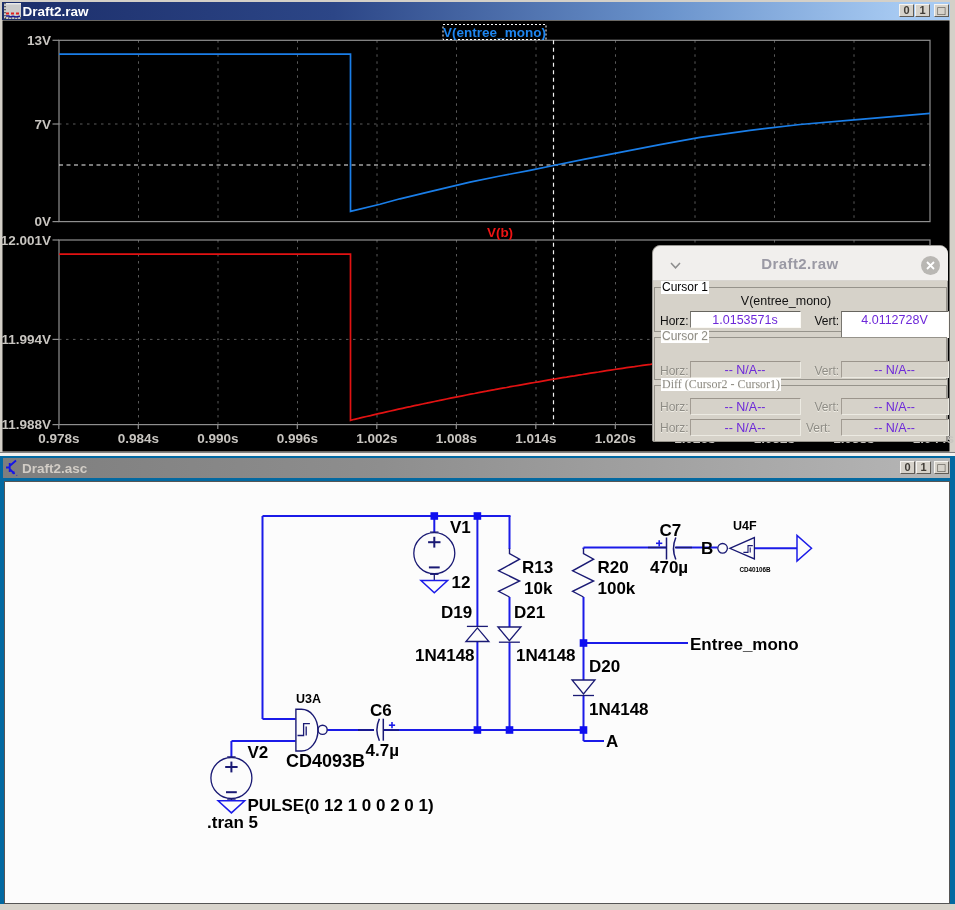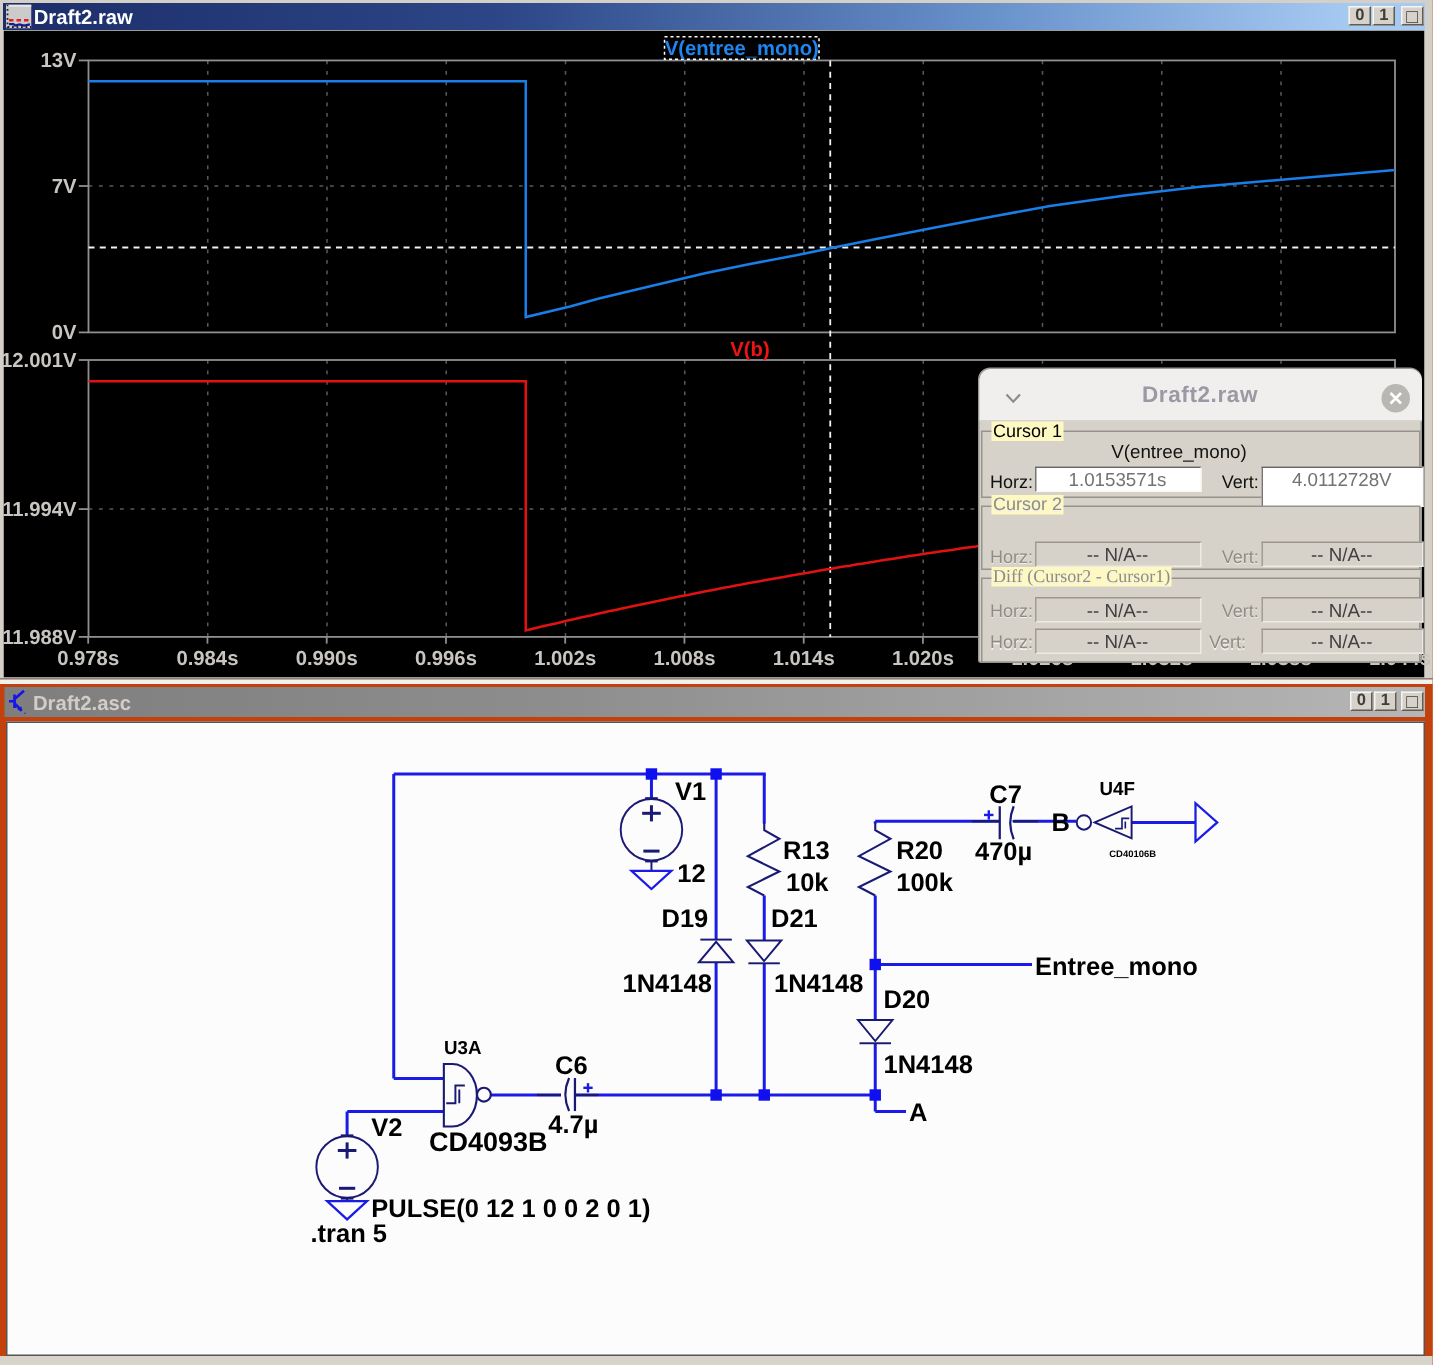--- a/index.html
+++ b/index.html
@@ -2,29 +2,29 @@
 <html><head><meta charset="utf-8"><style>
 * { margin:0; padding:0; box-sizing:border-box; }
 body { width:955px; height:910px; position:relative; background:#d4d0c8;
   font-family:"Liberation Sans", sans-serif; overflow:hidden; }
 .win { position:absolute; }
 .tbtn { position:absolute; width:15px; height:13px; background:#d6d2ca;
   border-top:1px solid #f6f4f0; border-left:1px solid #f6f4f0;
   border-right:1px solid #5f5b55; border-bottom:1px solid #5f5b55;
   color:#403c36; font-size:11px; font-weight:bold; text-align:center; line-height:11px; }
 .gb { position:absolute; border:1px solid #96938b; }
-.gbl { position:absolute; top:-7px; left:6px; background:#fef9c3; padding:0 1px;
+.gbl { position:absolute; top:-7px; left:6px; background:#ffffff; padding:0 1px;
   font-size:12px; line-height:13px; }
 .fld { position:absolute; background:#fff; border-top:1.5px solid #67655f;
   border-left:1.5px solid #787670; border-bottom:1.5px solid #fbf9f4;
-  border-right:1.5px solid #fbf9f4; font-size:12.5px; color:#737373;
+  border-right:1.5px solid #fbf9f4; font-size:12.5px; color:#6d28d9;
   text-align:center; line-height:16px; }
 .fldd { position:absolute; background:#d6d2c9; border-top:1.5px solid #9b958c;
   border-left:1.5px solid #a29c93; border-bottom:1.5px solid #eceae2;
-  border-right:1.5px solid #eceae2; font-size:12.5px; color:#404040;
+  border-right:1.5px solid #eceae2; font-size:12.5px; color:#6d28d9;
   text-align:center; line-height:16px; }
 .lab { position:absolute; font-size:12px; color:#111; }
 .labd { position:absolute; font-size:12px; color:#8e8c85; text-shadow:0 1px 0 #f2f0e8;text-align:center; }
 </style></head><body>
 
 <div class="win" style="left:0;top:0;width:955px;height:452px;background:#d4d0c8;">
  <div style="position:absolute;left:2px;top:2px;width:948px;height:18px;
    background:linear-gradient(90deg,#1c2e6a 0%,#2c4687 35%,#6a93cc 70%,#a7caf2 95%,#a7caf2 100%);"></div>
  <svg style="position:absolute;left:3.5px;top:3px" width="17" height="16" viewBox="0 0 17 16">
    <rect x="0" y="0" width="17" height="16" fill="#cbcbcb"></rect>
@@ -103,21 +103,21 @@
 <line x1="59.0" y1="165" x2="930.0" y2="165" stroke="#f2f2f2" stroke-width="1.2" stroke-dasharray="4,3.5"></line>
 <line x1="553.5" y1="40.3" x2="553.5" y2="424.6" stroke="#f2f2f2" stroke-width="1.2" stroke-dasharray="4,3.5"></line>
 <polyline points="59.0,54.2 350.5,54.2 350.5,211.4 380.0,204.3 400.0,198.8 430.0,191.7 470.0,182.1 500.0,176.0 530.0,170.4 553.5,165.5 585.0,159.2 620.0,152.3 660.0,144.7 700.0,137.3 750.0,130.3 800.0,124.5 860.0,119.3 930.0,113.4" fill="none" stroke="#1a7ee8" stroke-width="1.7"></polyline>
 <polyline points="59.0,254.2 350.5,254.2 350.5,420.3 354.5,419.3 358.5,418.4 362.5,417.4 366.5,416.5 370.5,415.6 374.5,414.6 378.5,413.7 382.5,412.8 386.5,411.9 390.5,411.0 394.5,410.1 398.5,409.2 402.5,408.3 406.5,407.4 410.5,406.6 414.5,405.7 418.5,404.9 422.5,404.0 426.5,403.2 430.5,402.3 434.5,401.5 438.5,400.7 442.5,399.8 446.5,399.0 450.5,398.2 454.5,397.4 458.5,396.6 462.5,395.8 466.5,395.0 470.5,394.2 474.5,393.5 478.5,392.7 482.5,391.9 486.5,391.2 490.5,390.4 494.5,389.7 498.5,388.9 502.5,388.2 506.5,387.5 510.5,386.7 514.5,386.0 518.5,385.3 522.5,384.6 526.5,383.9 530.5,383.2 534.5,382.5 538.5,381.8 542.5,381.1 546.5,380.4 550.5,379.7 554.5,379.1 558.5,378.4 562.5,377.7 566.5,377.1 570.5,376.4 574.5,375.8 578.5,375.1 582.5,374.5 586.5,373.8 590.5,373.2 594.5,372.6 598.5,372.0 602.5,371.3 606.5,370.7 610.5,370.1 614.5,369.5 618.5,368.9 622.5,368.3 626.5,367.7 630.5,367.1 634.5,366.6 638.5,366.0 642.5,365.4 646.5,364.8 650.5,364.3 654.5,363.7 658.5,363.1 662.5,362.6 666.5,362.0 670.5,361.5 674.5,360.9 678.5,360.4 682.5,359.9 686.5,359.3 690.5,358.8 694.5,358.3 698.5,357.8 702.5,357.2 706.5,356.7 710.5,356.2 714.5,355.7 718.5,355.2 722.5,354.7 726.5,354.2 730.5,353.7 734.5,353.2 738.5,352.8 742.5,352.3 746.5,351.8 750.5,351.3 754.5,350.8 758.5,350.4 762.5,349.9 766.5,349.5 770.5,349.0 774.5,348.5 778.5,348.1 782.5,347.6 786.5,347.2 790.5,346.8 794.5,346.3 798.5,345.9 802.5,345.4 806.5,345.0 810.5,344.6 814.5,344.2 818.5,343.7 822.5,343.3 826.5,342.9 830.5,342.5 834.5,342.1 838.5,341.7 842.5,341.3 846.5,340.9 850.5,340.5 854.5,340.1 858.5,339.7 862.5,339.3 866.5,338.9 870.5,338.5 874.5,338.2 878.5,337.8 882.5,337.4 886.5,337.0 890.5,336.7 894.5,336.3 898.5,335.9 902.5,335.6 906.5,335.2 910.5,334.9 914.5,334.5 918.5,334.2 922.5,333.8 926.5,333.5 930.0,333.2" fill="none" stroke="#e21212" stroke-width="1.7"></polyline>
 <rect x="443" y="24.5" width="103" height="15" fill="none" stroke="#ffffff" stroke-width="1" stroke-dasharray="2,2"></rect>
 <text x="494.5" y="36.5" fill="#1e86f0" font-size="13.5" font-weight="bold" text-anchor="middle" font-family="Liberation Sans, sans-serif">V(entree_mono)</text>
 <text x="500" y="237" fill="#ee1414" font-size="13.5" font-weight="bold" text-anchor="middle" font-family="Liberation Sans, sans-serif">V(b)</text>
 </svg>
 </div>
 
-<div class="win" style="left:0;top:452px;width:955px;height:458px;background:#c2410c;">
+<div class="win" style="left:0;top:452px;width:955px;height:458px;background:#0369a1;">
  <div style="position:absolute;left:0;top:0;width:955px;height:1px;background:#808080;"></div>
  <div style="position:absolute;left:0;top:1px;width:955px;height:3px;background:#f2f1ee;"></div>
  <div style="position:absolute;left:3px;top:5.6px;width:947px;height:20px;
    background:linear-gradient(90deg,#7e7e7e 0%,#8e8e8e 40%,#b6b6b6 100%);"></div>
  <svg style="position:absolute;left:5px;top:7px" width="13" height="17" viewBox="0 0 13 17">
    <path d="M 4.7 4 L 4.7 13 M 1 8.5 L 4.7 8.5 M 4.7 7 L 11 1.5 M 4.7 10 L 9.5 14.8 M 11.5 16.5 L 11.8 16.8" stroke="#1515e8" stroke-width="1.8" fill="none"></path>
    <path d="M 9.7 15 L 9.2 11.8 L 6.6 14.2 Z" fill="#1515e8"></path>
  </svg>
  <div style="position:absolute;left:22px;top:9px;font-size:13.5px;font-weight:bold;color:#d2cdc6;">Draft2.asc</div>
  <div class="tbtn" style="left:900px;top:9px;">0</div>

